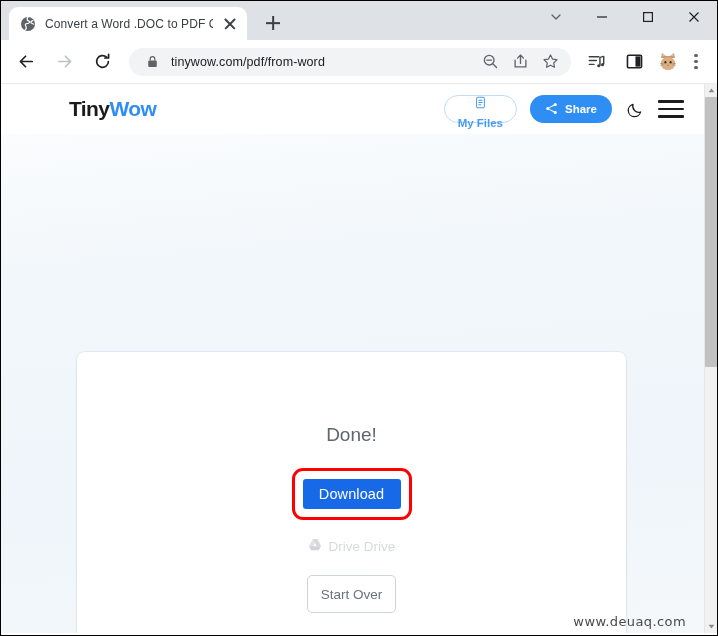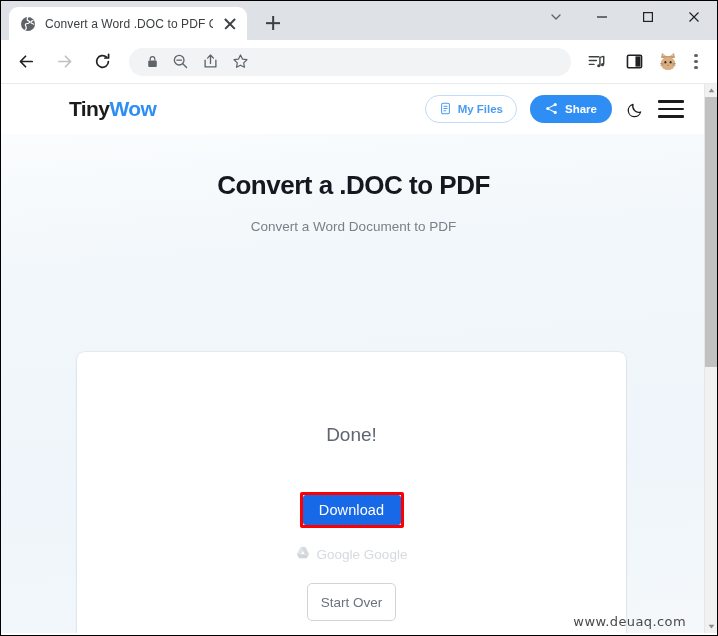--- a/index.html
+++ b/index.html
@@ -195,20 +195,21 @@
     display: flex; align-items: center; gap: 6px;
     height: 28px;
     padding: 0 13px;
     border: 1px solid #bfdcf8;
     border-radius: 14px;
     color: #4a9bf0;
     font-size: 11.5px;
     font-weight: bold;
     background: #fff;
     white-space: nowrap;
+    flex-direction: column;
   }
   .btn-share {
     display: flex; align-items: center; gap: 7px;
     height: 28px;
     padding: 12px 15px;
     border-radius: 14px;
     background: #2f8ef4;
     color: #ffffff;
     font-size: 11.5px;
     font-weight: bold;
@@ -245,25 +246,25 @@
     display: flex;
     flex-direction: column;
     align-items: center;
   }
   .done {
     margin-top: 72px;
     font-size: 19px;
     color: #5f6672;
   }
   .dl-wrap {
-    margin-top: 46px;
+    margin-top: 22px;
     position: relative;
-    padding: 0;
+    padding: 8px;
     border: 3px solid #ff0000;
-    border-radius: 2px;
+    border-radius: 11px;
   }
   .btn-download {
     display: flex; align-items: center; justify-content: center;
     width: 98px;
     height: 30px;
     background: #1769e8;
     border-radius: 3px;
     color: #ffffff;
     font-size: 14.5px;
     letter-spacing: .1px;
@@ -383,20 +384,21 @@
       </svg>
     </div>
 
     <div class="omnibox">
       <span class="omni-ico">
         <svg width="13" height="13" viewBox="0 0 14 14">
           <rect x="2.4" y="6" width="9.2" height="7" rx="1.2" fill="#5f6368"></rect>
           <path d="M4.5 6V4.3a2.5 2.5 0 0 1 5 0V6" stroke="#5f6368" stroke-width="1.3" fill="none"></path>
         </svg>
       </span>
+      <span class="omni-url">tinywow.com/pdf/from-word</span>
       <span class="omni-actions">
         <span class="omni-ico">
           <svg width="17" height="17" viewBox="0 0 18 18">
             <circle cx="7.6" cy="7.6" r="5.1" stroke="#5f6368" stroke-width="1.4" fill="none"></circle>
             <path d="M5.2 7.6h4.8" stroke="#5f6368" stroke-width="1.4" stroke-linecap="round"></path>
             <path d="M11.4 11.4l4 4" stroke="#5f6368" stroke-width="1.4" stroke-linecap="round"></path>
           </svg>
         </span>
         <span class="omni-ico">
           <svg width="17" height="17" viewBox="0 0 18 18">
@@ -484,42 +486,38 @@
           </div>
 
           <div class="icon-burger">
             <i></i>
               <i></i>
               <i></i>
           </div>
         </div>
       </div>
 
-      <div class="hero">
-        <h1>Convert a .DOC to PDF</h1>
-        <p>Convert a Word Document to PDF</p>
-      </div>
 
       <div class="card">
 
         <div class="done">Done!</div>
 
         <div class="dl-wrap">
           <div class="btn-download">Download</div>
         </div>
 
         <div class="gdrive">
           <span>
             <svg width="14" height="13" viewBox="0 0 14 13">
               <path d="M4.7 1h4.6l3.9 7h-4.6z" fill="#d6dade"></path>
               <path d="M4.6 1.2L.8 8.1l2.3 3.9 3.8-6.9z" fill="#dfe3e7"></path>
               <path d="M1 8.3h12l-2.3 3.9H3.3z" fill="#d0d4d9"></path>
             </svg>
           </span>
-          <span>Google Google</span>
+          <span>Drive Drive</span>
         </div>
 
         <div class="btn-startover">Start Over</div>
       </div>
 
       <div class="watermark">www.deuaq.com</div>
     </div>
 
     <div class="scrollbar">
       <div class="sb-arrow">

